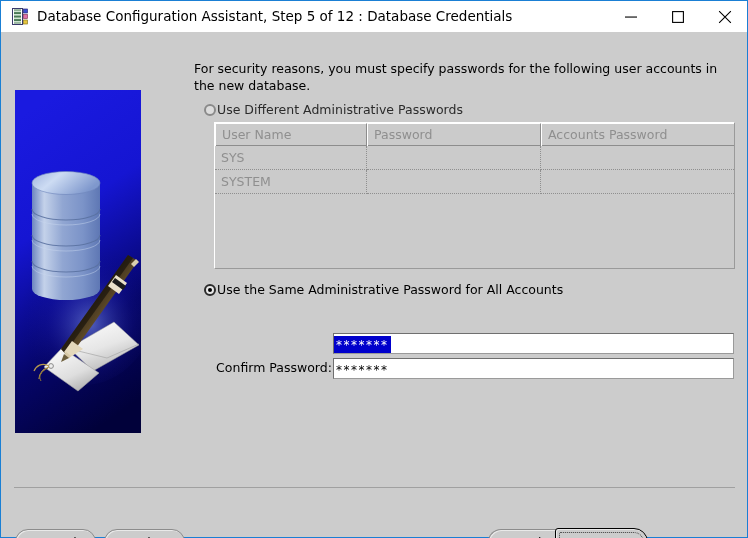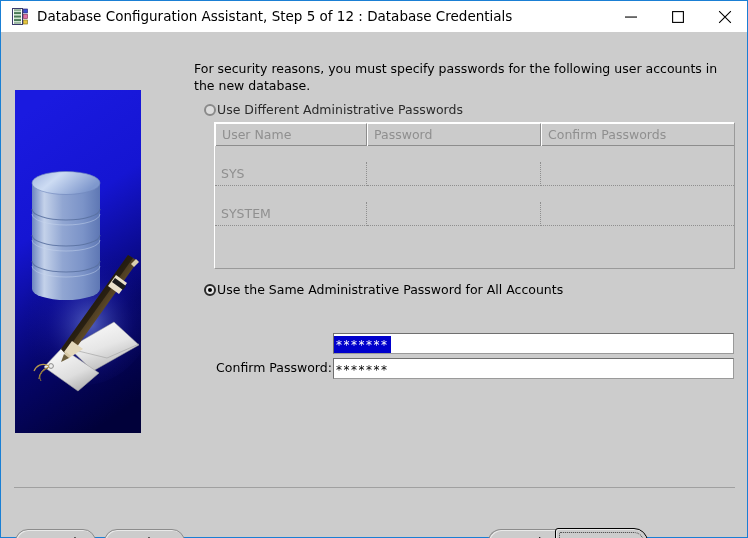--- a/index.html
+++ b/index.html
@@ -157,21 +157,21 @@
     border-left: 1px solid #ffffff;
     border-right: 1px solid #8d8d8d;
     overflow: hidden;
     white-space: nowrap;
   }
   .th.c0 { width: 152px; }
   .th.c1 { width: 174px; }
   .th.c2 { width: 193px; border-right: none; }
 
   .tbody { position: absolute; left: 0; top: 23px; width: 100%; }
-  .trow { display: flex; height: 24px; margin-top: 16px; }
+  .trow { display: flex; height: 24px; }
   .tcell {
     box-sizing: border-box;
     height: 24px;
     line-height: 23px;
     padding-left: 6px;
     font-size: 12.5px;
     color: #8f8f8f;
     border-bottom: 1px dotted #8f8f8f;
     border-right: 1px dotted #8f8f8f;
     overflow: hidden;
@@ -426,21 +426,21 @@
 
     <div class="radio-row" id="radio-diff">
       <span class="radio-mark"></span>
       <span class="radio-label disabled">Use Different Administrative Passwords</span>
     </div>
 
     <div id="cred-table">
       <div id="thead">
         <div class="th c0">User Name</div>
         <div class="th c1">Password</div>
-        <div class="th c2">Confirm Passwords</div>
+        <div class="th c2">Accounts Password</div>
       </div>
       <div class="tbody">
         <div class="trow">
           <div class="tcell c0">SYS</div>
           <div class="tcell c1"></div>
           <div class="tcell c2"></div>
         </div>
         <div class="trow">
           <div class="tcell c0">SYSTEM</div>
           <div class="tcell c1"></div>

